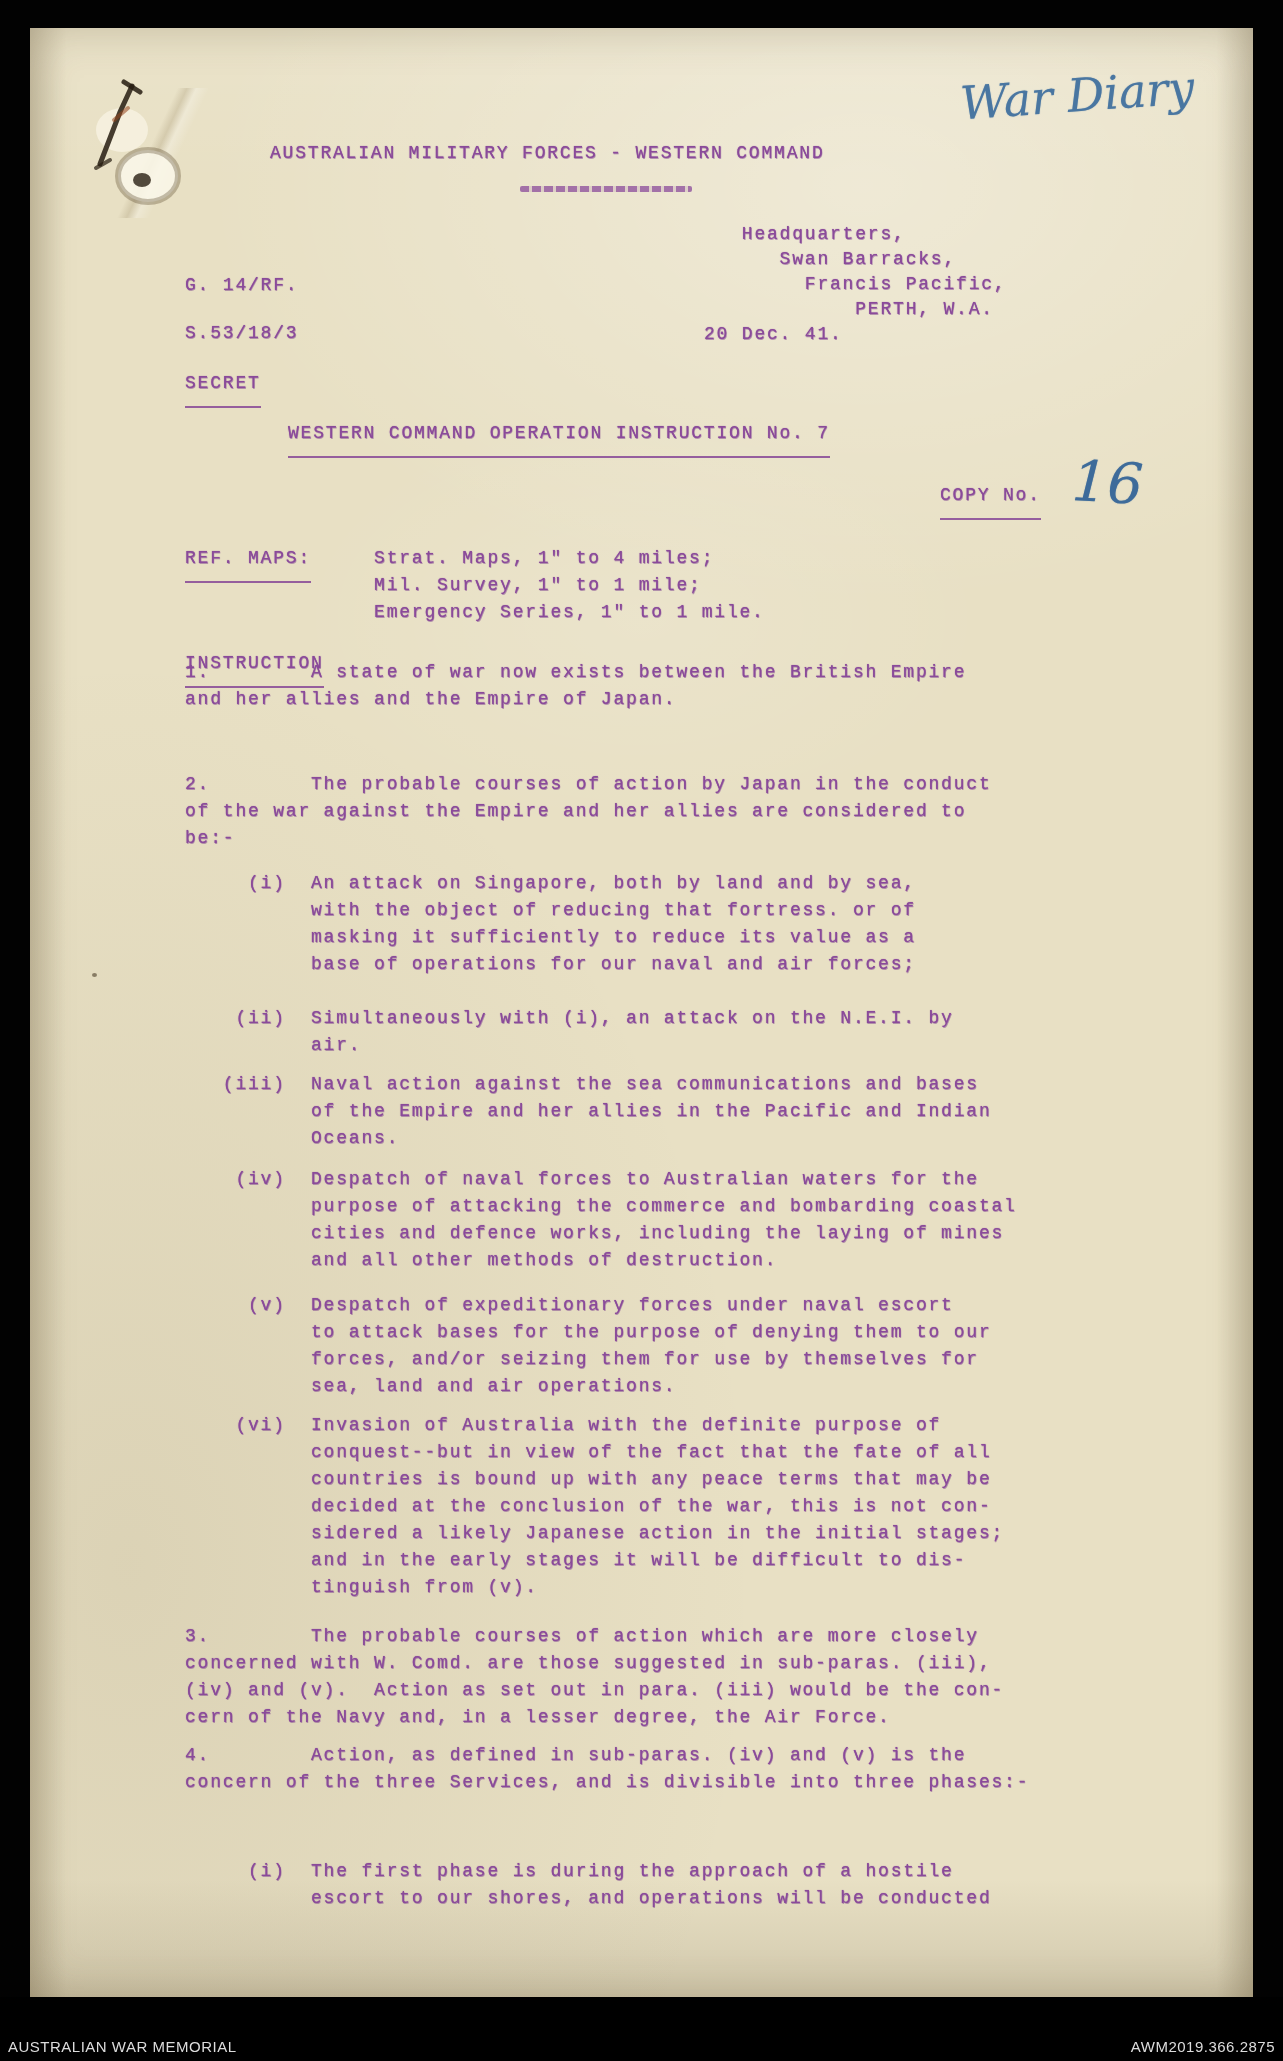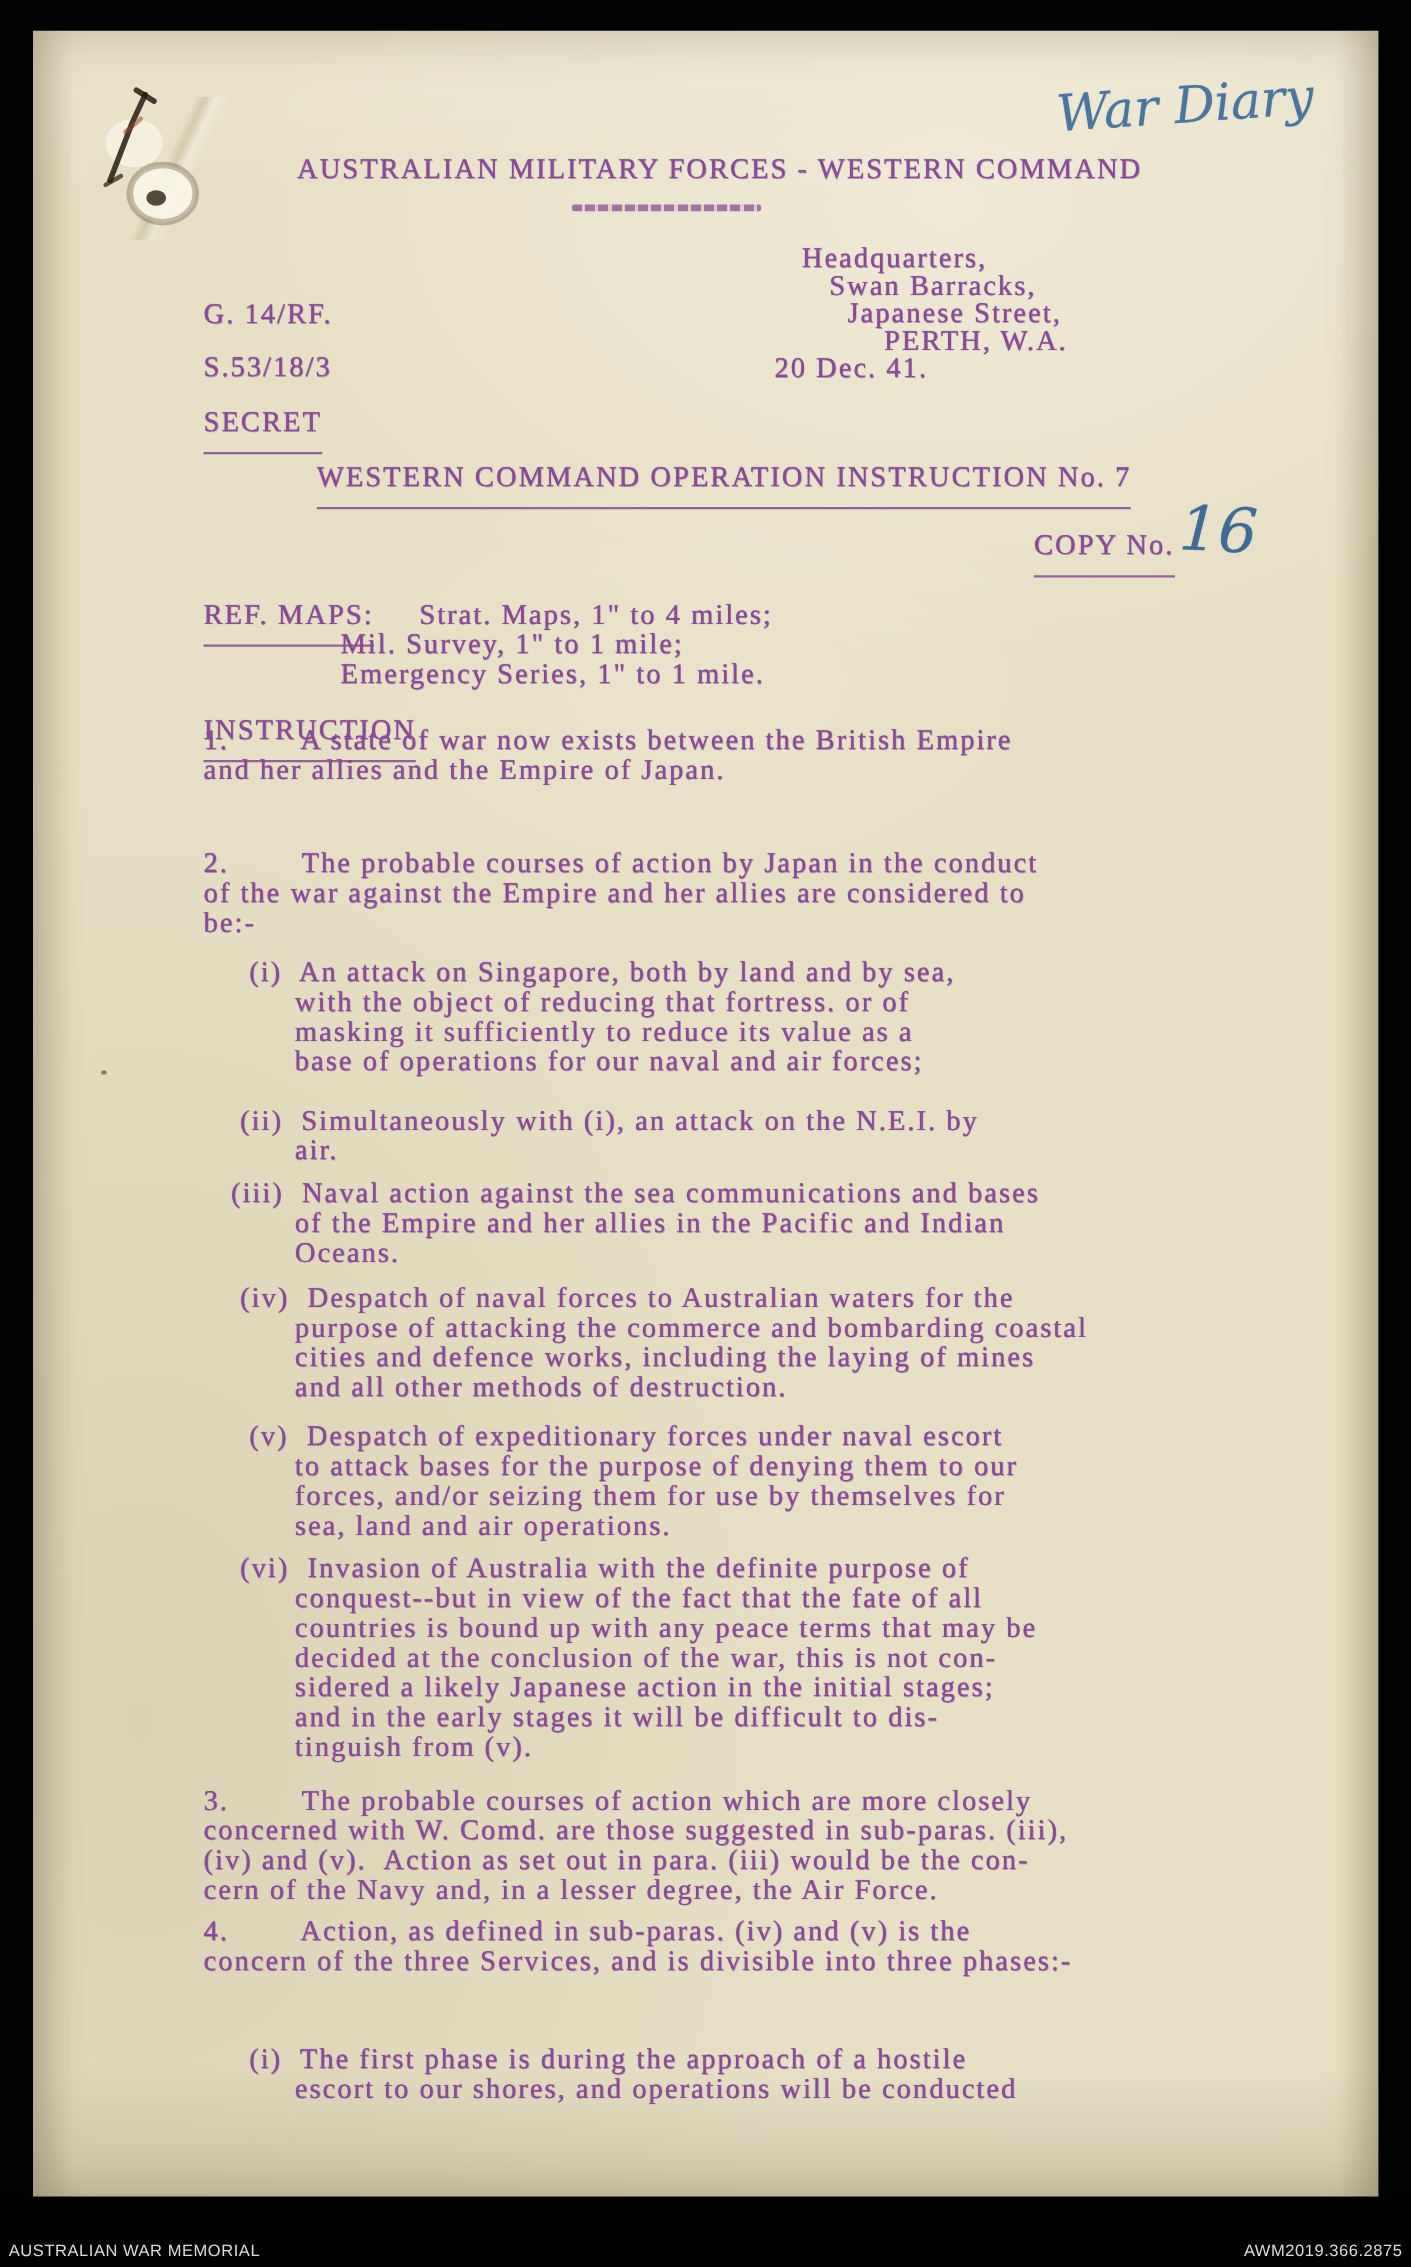--- a/index.html
+++ b/index.html
@@ -16,22 +16,22 @@
       radial-gradient(1100px 700px at 68% 8%, rgba(255,255,255,0.30), transparent 60%),
       radial-gradient(900px 1300px at 8% 78%, rgba(110,92,55,0.10), transparent 70%),
       radial-gradient(500px 300px at 50% 30%, rgba(255,255,255,0.12), transparent 70%),
       linear-gradient(90deg, rgba(70,55,28,0.16), transparent 3%, transparent 97%, rgba(70,55,28,0.18)),
       linear-gradient(180deg, rgba(255,255,255,0.10), transparent 8%, transparent 94%, rgba(70,55,28,0.14)),
       #e8e0c4;
     box-shadow: inset 0 0 45px rgba(92,74,40,0.28);
   }
   .ink{color:#8a4a9a;}
   .typed{
-    font-family:Liberation Serif, serif;
-    font-size:26px; letter-spacing:1.8px; line-height:27px;
+    font-family:Liberation Mono, monospace;
+    font-size:18px; letter-spacing:1.8px; line-height:27px;
     white-space:pre;
     text-shadow:0 0 1px rgba(138,74,154,0.85), 0.6px 0.6px 0.6px rgba(120,60,140,0.45);
   }
   #typed-content .block{position:absolute;}
   .tline{white-space:pre;}
   .u{border-bottom:2px solid rgba(134,70,150,0.85); padding-bottom:13px;}
   .org-line{position:absolute;left:240px;top:112px;}
   .header-rule{
     position:absolute;left:490px;top:158px;width:172px;height:6px;
     background:
@@ -94,21 +94,21 @@
       </svg>
     </div>
 
     <div class="speck"></div>
 
     <div class="org-line typed ink">AUSTRALIAN MILITARY FORCES - WESTERN COMMAND</div>
     <div class="header-rule"></div>
 
     <div class="handwritten-note">War Diary</div>
 
-    <div class="address typed ink" id="address-block"><div class="tline">   Headquarters,</div><div class="tline">      Swan Barracks,</div><div class="tline">        Japanese Street,</div><div class="tline">            PERTH, W.A.</div><div class="tline">20 Dec. 41.</div></div>
+    <div class="address typed ink" id="address-block"><div class="tline">   Headquarters,</div><div class="tline">      Swan Barracks,</div><div class="tline">        Francis Pacific,</div><div class="tline">            PERTH, W.A.</div><div class="tline">20 Dec. 41.</div></div>
 
     <div id="typed-content">
         <div class="block typed ink" style="top: 244px; left: 155px;"><div class="tline"><span>G. 14/RF.</span></div></div>
         <div class="block typed ink" style="top: 292px; left: 155px;"><div class="tline"><span>S.53/18/3</span></div></div>
         <div class="block typed ink" style="top: 342px; left: 155px;"><div class="tline"><span class="u">SECRET</span></div></div>
         <div class="block typed ink" style="top: 392px; left: 258px; text-align: center;"><div class="tline"><span class="u">WESTERN COMMAND OPERATION INSTRUCTION No. 7</span></div></div>
         <div class="block typed ink" style="top: 454px; left: 910px;"><div class="tline"><span class="u">COPY No.</span></div></div>
         <div class="block typed ink" style="top: 517px; left: 155px;"><div class="tline"><span class="u">REF. MAPS:</span><span>     Strat. Maps, 1" to 4 miles;</span></div><div class="tline"><span>               Mil. Survey, 1" to 1 mile;</span></div><div class="tline"><span>               Emergency Series, 1" to 1 mile.</span></div></div>
         <div class="block typed ink" style="top: 622px; left: 155px;"><div class="tline"><span class="u">INSTRUCTION</span></div></div>
         <div class="block typed ink" style="top: 631px; left: 155px;"><div class="tline"><span>1.        A state of war now exists between the British Empire</span></div><div class="tline"><span>and her allies and the Empire of Japan.</span></div></div>

